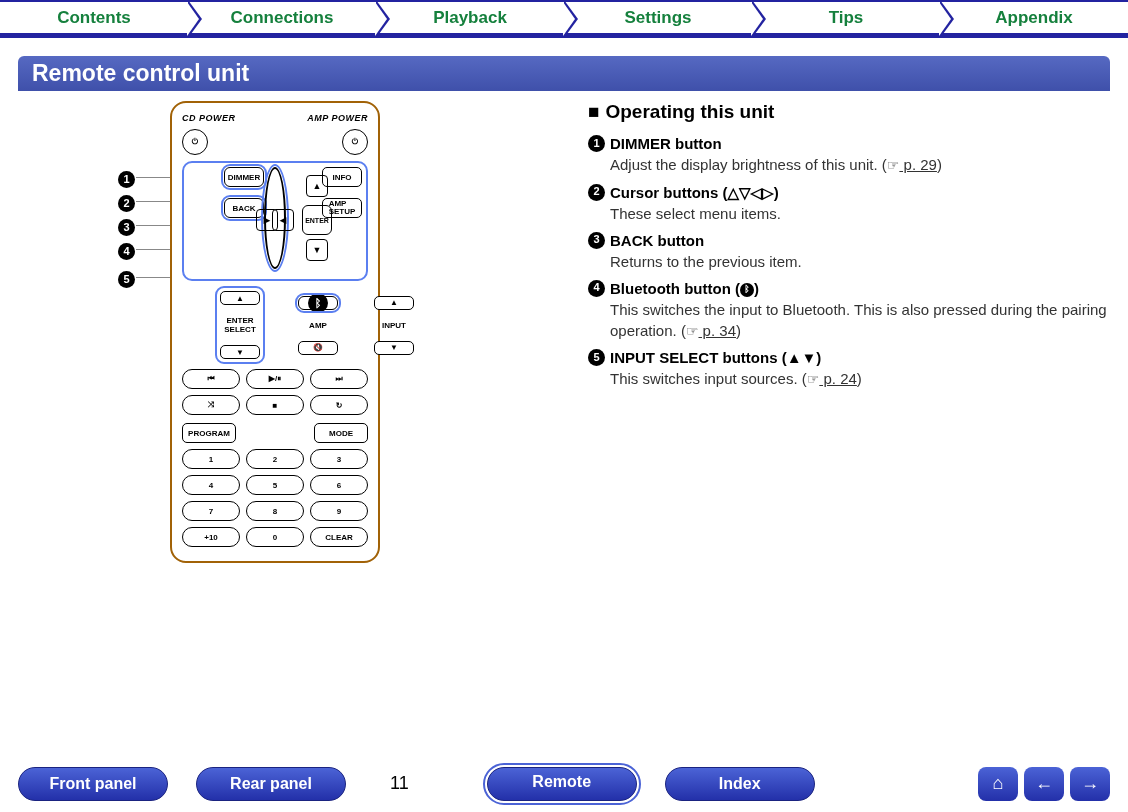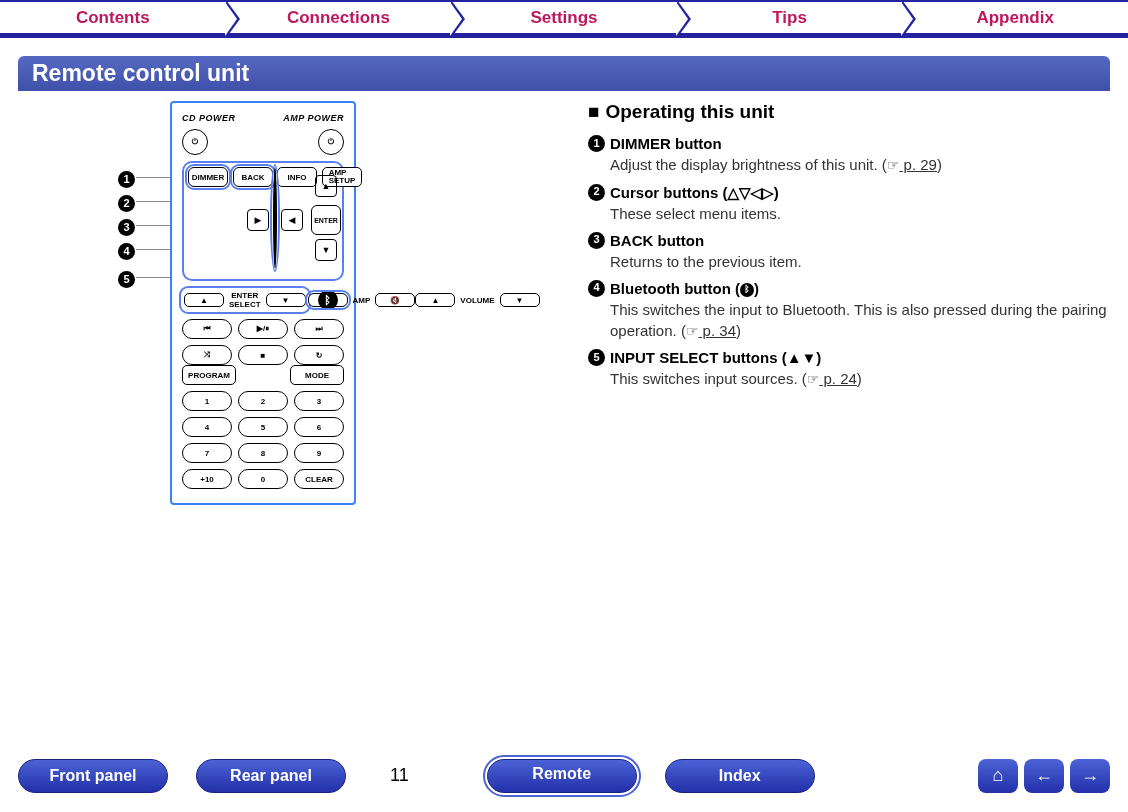--- a/index.html
+++ b/index.html
@@ -18,21 +18,21 @@
   height: 38px;
   border-bottom: 3px solid #2323a0;
   position: relative;
 }
 .tab {
   flex: 1;
   position: relative;
   display: flex;
   align-items: center;
   justify-content: center;
-  color: #be185d;
+  color: #15803d;
   font-weight: bold;
   font-size: 17px;
   border-top: 2px solid #2323a0;
   border-bottom: 2px solid #2323a0;
   background: #fff;
 }
 .tab::after {
   content: "";
   position: absolute;
   right: -14px;
@@ -102,24 +102,24 @@
 .pref{font-size:14px;}
 .plink{text-decoration:underline;}
 
 
 .remote-wrap {
   position: relative;
   width: 380px;
   margin: 0 auto;
 }
 .remote{
-  width: 186px;
+  width: 210px;
   margin-left: 62px;
-  border: 2px solid #3b82f6;
-  border-radius: 4px;
+  border: 2px solid #a16207;
+  border-radius: 16px;
   padding: 10px 10px 14px 10px;
   background:#fff;
 }
 .rrow{display:flex;justify-content:space-between;align-items:center;margin-bottom:6px;}
 .rlbl{font-family:Arial;font-weight:bold;font-size:9px;font-style:italic;letter-spacing:0.5px;}
 .rbtn{
   border:1.5px solid #000;border-radius:5px;
   min-width:40px;height:20px;display:flex;align-items:center;justify-content:center;
   font-size:8px;font-weight:bold;background:#fff;
 }
@@ -133,29 +133,29 @@
 }
 .dpad .dtri{position:absolute;border:1.5px solid #000;width:22px;height:22px;border-radius:4px;display:flex;align-items:center;justify-content:center;font-size:9px;}
 .dpad .up{top:6px;left:40px;}
 .dpad .dn{bottom:6px;left:40px;}
 .dpad .lf{left:6px;top:40px;}
 .dpad .rt{right:6px;top:40px;}
 .dpad .ct{position:absolute;top:36px;left:36px;width:30px;height:30px;border:1.5px solid #000;border-radius:6px;display:flex;align-items:center;justify-content:center;font-size:7px;font-weight:bold;}
 .grid3{display:grid;grid-template-columns:repeat(3,1fr);gap:6px;}
 .grid3 .rbtn{min-width:auto;}
 .sep-highlight{border:2px solid #5b7ff0;border-radius:10px;padding:4px;}
-.stacked{display:flex;flex-direction:row;gap:5px;align-items:center;}
+.stacked{display:flex;flex-direction:column;gap:11px;align-items:center;margin-left:36px;}
 .mini{font-size:8px;font-weight:bold;text-align:center;}
 .bt-circle{width:20px;height:20px;border-radius:50%;background:#000;color:#fff;display:inline-flex;align-items:center;justify-content:center;font-size:11px;}
 .bt-circle-sm{width:14px;height:14px;border-radius:50%;background:#000;color:#fff;display:inline-flex;align-items:center;justify-content:center;font-size:9px;vertical-align:middle;}
 
 
 .bottom {
   position:absolute;
-  bottom:10px;
+  bottom:2px;
   left:0; right:0;
   display:flex;
   align-items:center;
   padding:0 18px;
 }
 .navbtn{
   width:150px;height:34px;
   background:linear-gradient(to bottom,#4b63d6,#2330a9);
   color:#fff;font-weight:bold;font-size:16px;
   border-radius:17px;display:flex;align-items:center;justify-content:center;
@@ -170,20 +170,21 @@
   background:linear-gradient(to bottom,#4b63d6,#2330a9);
   display:flex;align-items:center;justify-content:center;color:#fff;font-size:18px;
 }
 </style>
 </head>
 <body>
 
 <div class="topnav">
   <div class="tab">Contents</div>
   <div class="tab">Connections</div>
+  <div class="tab">Playback</div>
   <div class="tab">Settings</div>
   <div class="tab">Tips</div>
   <div class="tab">Appendix</div>
 </div>
 
 <div class="titlebar">Remote control unit</div>
 
 <div class="main">
   <div class="leftcol">
     <div class="remote-wrap">
@@ -238,35 +239,35 @@
           </div>
           <div class="stacked">
             <div class="rbtn hl-blue" style="height:14px;width:40px;">
                 <span class="bt-circle">ᛒ</span>
               </div>
             <div class="mini">AMP</div>
             <div class="rbtn" style="height:14px;">🔇</div>
           </div>
           <div class="stacked">
             <div class="rbtn" style="height:14px;">▲</div>
-            <div class="mini">VOLUME</div>
+            <div class="mini">INPUT</div>
             <div class="rbtn" style="height:14px;">▼</div>
           </div>
         </div>
 
         <div class="grid3" style="margin-top:8px;">
           <div class="rbtn pill">⏮</div>
           <div class="rbtn pill">▶/⏸</div>
           <div class="rbtn pill">⏭</div>
           <div class="rbtn pill">⤨</div>
           <div class="rbtn pill">■</div>
           <div class="rbtn pill">↻</div>
         </div>
 
-        <div class="rrow" style="">
+        <div class="rrow" style="margin-top:8px;">
           <div class="rbtn wide">PROGRAM</div>
           <div class="rbtn wide">MODE</div>
         </div>
 
         <div class="grid3" style="margin-top:6px;">
           <div class="rbtn pill">1</div>
           <div class="rbtn pill">2</div>
           <div class="rbtn pill">3</div>
           <div class="rbtn pill">4</div>
           <div class="rbtn pill">5</div>

